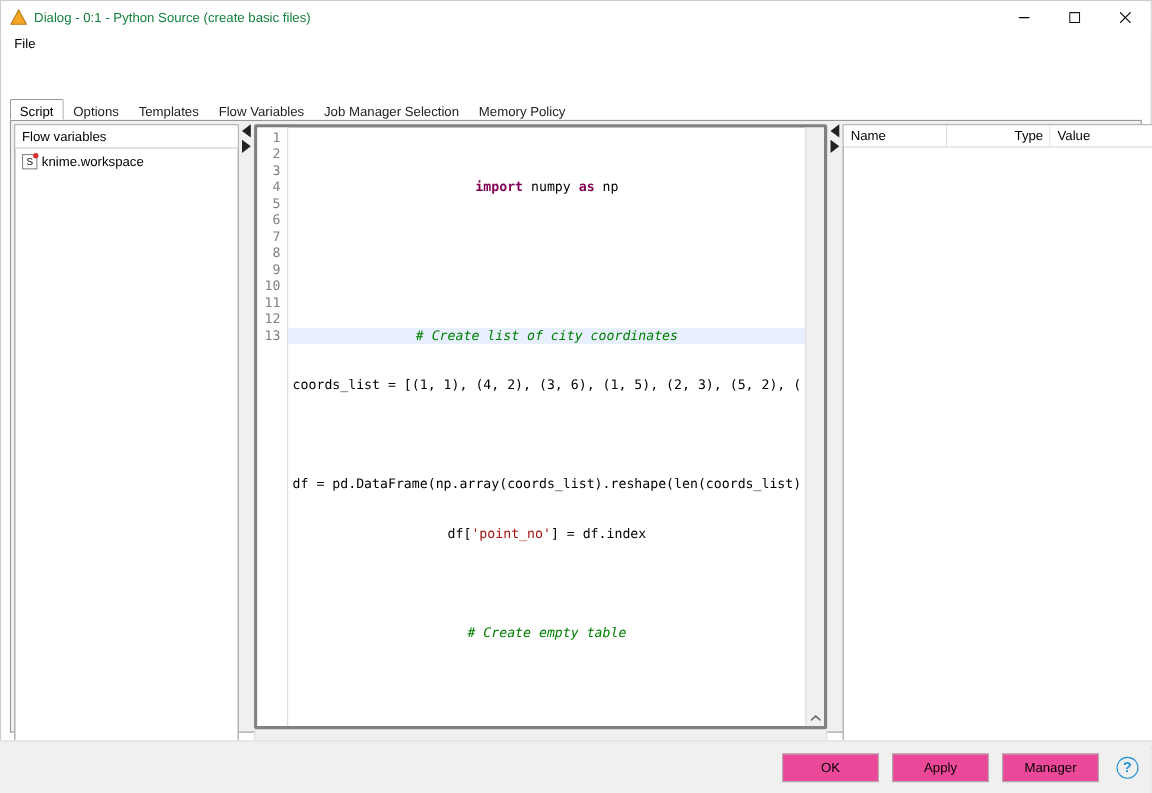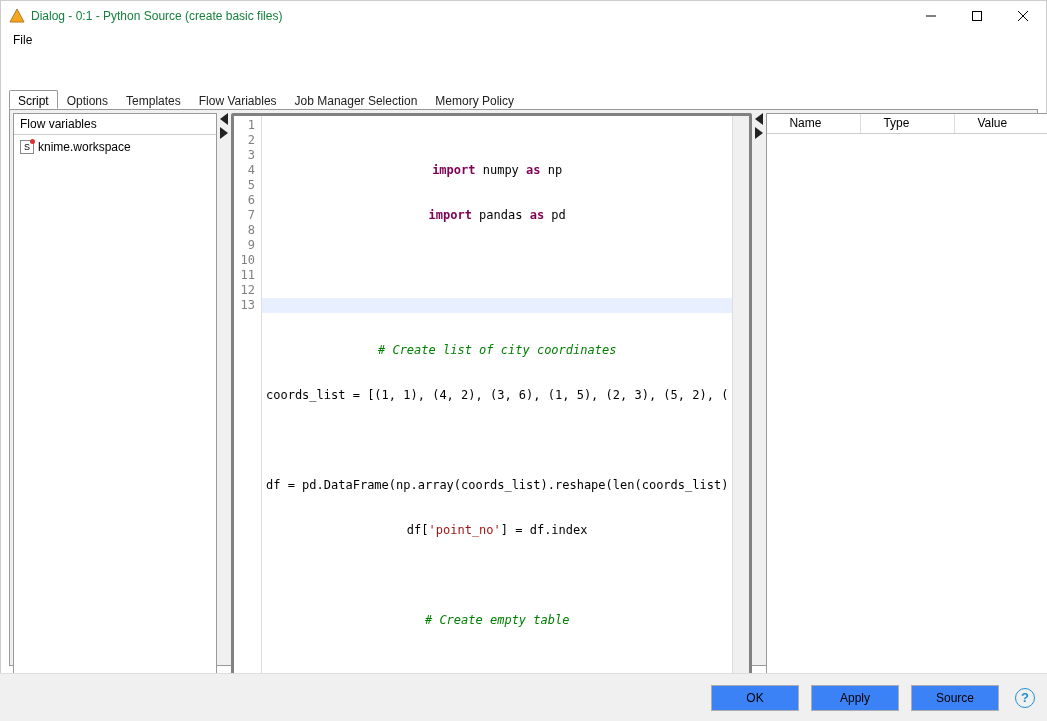--- a/index.html
+++ b/index.html
@@ -66,28 +66,28 @@
   .current-line { position:absolute; left:0; right:0; height:15px; background:#e8f0ff; z-index:0;}
   .code-line { position:relative; z-index:1; height:15px;}
   .vscroll { flex:0 0 17px; background:#f0f0f0; border-left:1px solid #ddd; position:relative;}
   .vscroll .arrow-up { position:absolute; left:0; right:0; bottom:2px; display:flex; justify-content:center; }
   .hscroll-row { height:17px; background:#f0f0f0; border:1px solid #ddd; border-top:none; display:flex; align-items:center; margin:0 0 0 0;}
   .hscroll-row .hs-track { flex:1; position:relative; height:100%; }
 
   .right-col { flex:0 0 296px; display:flex; flex-direction:column; }
   .var-table-border { flex:1; border:1px solid #999; background:#fff; margin-left:0; }
   .vt-head { display:flex; border-bottom:1px solid #ccc; height:20px; }
-  .vt-h { padding:2px 22px; border-right:1px solid #ddd; font-size:12px; background:#fff;}
+  .vt-h { padding:2px 6px; border-right:1px solid #ddd; font-size:12px; background:#fff;}
   .vt-h.name { flex:0 0 94px;}
-  .vt-h.type { flex:0 0 94px;}
+  .vt-h.type { flex:0 0 94px;text-align:right;}
   .vt-h.value { flex:1;}
 
   
   .footer { position:absolute; left:0; right:0; bottom:0; height:48px; display:flex; align-items:center; justify-content:flex-end; gap:12px; padding-right:12px; border-top:1px solid #ddd; background:#f0f0f0;}
-  .footer .fbtn { background:#3b82f6; border:1px solid #adadad; padding:5px 0; width:88px; text-align:center; font-size:12px;}
+  .footer .fbtn { background:#ec4899; border:1px solid #adadad; padding:5px 0; width:88px; text-align:center; font-size:12px;}
   .help-icon { width:20px;height:20px; border:1.5px solid #1e90d4; color:#1e90d4; border-radius:50%; display:flex; align-items:center; justify-content:center; font-weight:bold; font-size:13px; margin-left:4px;}
 </style>
 </head>
 <body>
 
 <div class="titlebar">
   <div class="icon-box">
     <svg width="16" height="16" viewBox="0 0 16 16">
         <polygon points="8,1 15,14 1,14" fill="#f5a623" stroke="#b8791a" stroke-width="1"></polygon>
       </svg>
@@ -162,21 +162,20 @@
               <div class="ln">8</div>
               <div class="ln">9</div>
               <div class="ln">10</div>
               <div class="ln">11</div>
               <div class="ln">12</div>
               <div class="ln">13</div>
             </div>
             <div class="code-body">
               <div class="current-line" style="top:182px;"></div>
               <div class="code-line"><span class="kw2">import</span> numpy <span class="kw2">as</span> np</div>
-              <div class="code-line"><span class="kw2">import</span> pandas <span class="kw2">as</span> pd</div>
               <div class="code-line"></div>
               <div class="code-line"></div>
               <div class="code-line"><span class="cm"># Create list of city coordinates</span></div>
               <div class="code-line">coords_list = [(1, 1), (4, 2), (3, 6), (1, 5), (2, 3), (5, 2), (</div>
               <div class="code-line"></div>
               <div class="code-line">df = pd.DataFrame(np.array(coords_list).reshape(len(coords_list)</div>
               <div class="code-line">df[<span class="str">'point_no'</span>] = df.index</div>
               <div class="code-line"></div>
               <div class="code-line"><span class="cm"># Create empty table</span></div>
               <div class="code-line"></div>
@@ -215,15 +214,15 @@
         </div>
       </div>
 
     </div>
   </div>
 </div>
 
 <div class="footer">
   <div class="fbtn">OK</div>
   <div class="fbtn">Apply</div>
-  <div class="fbtn">Source</div>
+  <div class="fbtn">Manager</div>
   <div class="help-icon">?</div>
 </div>
 
 </body></html>

